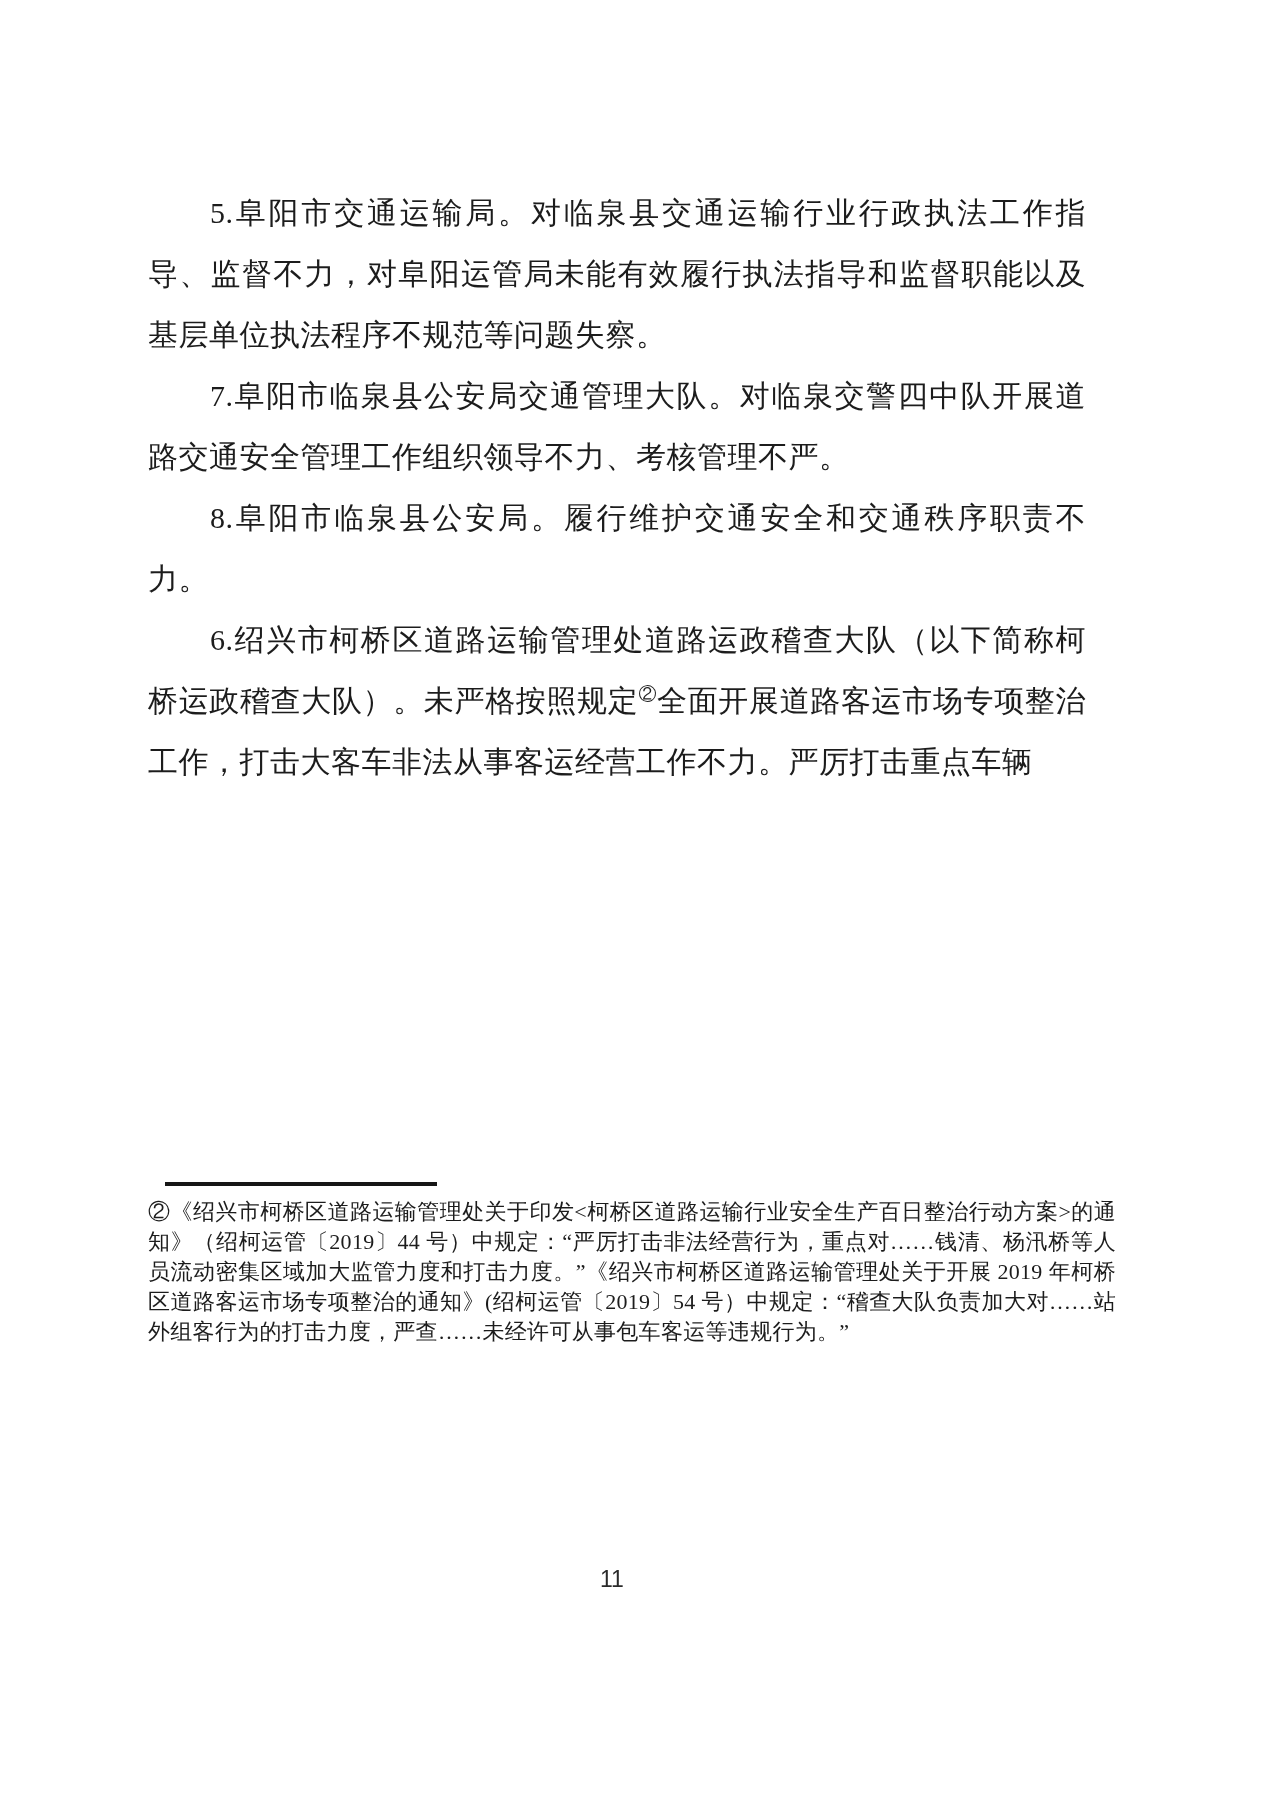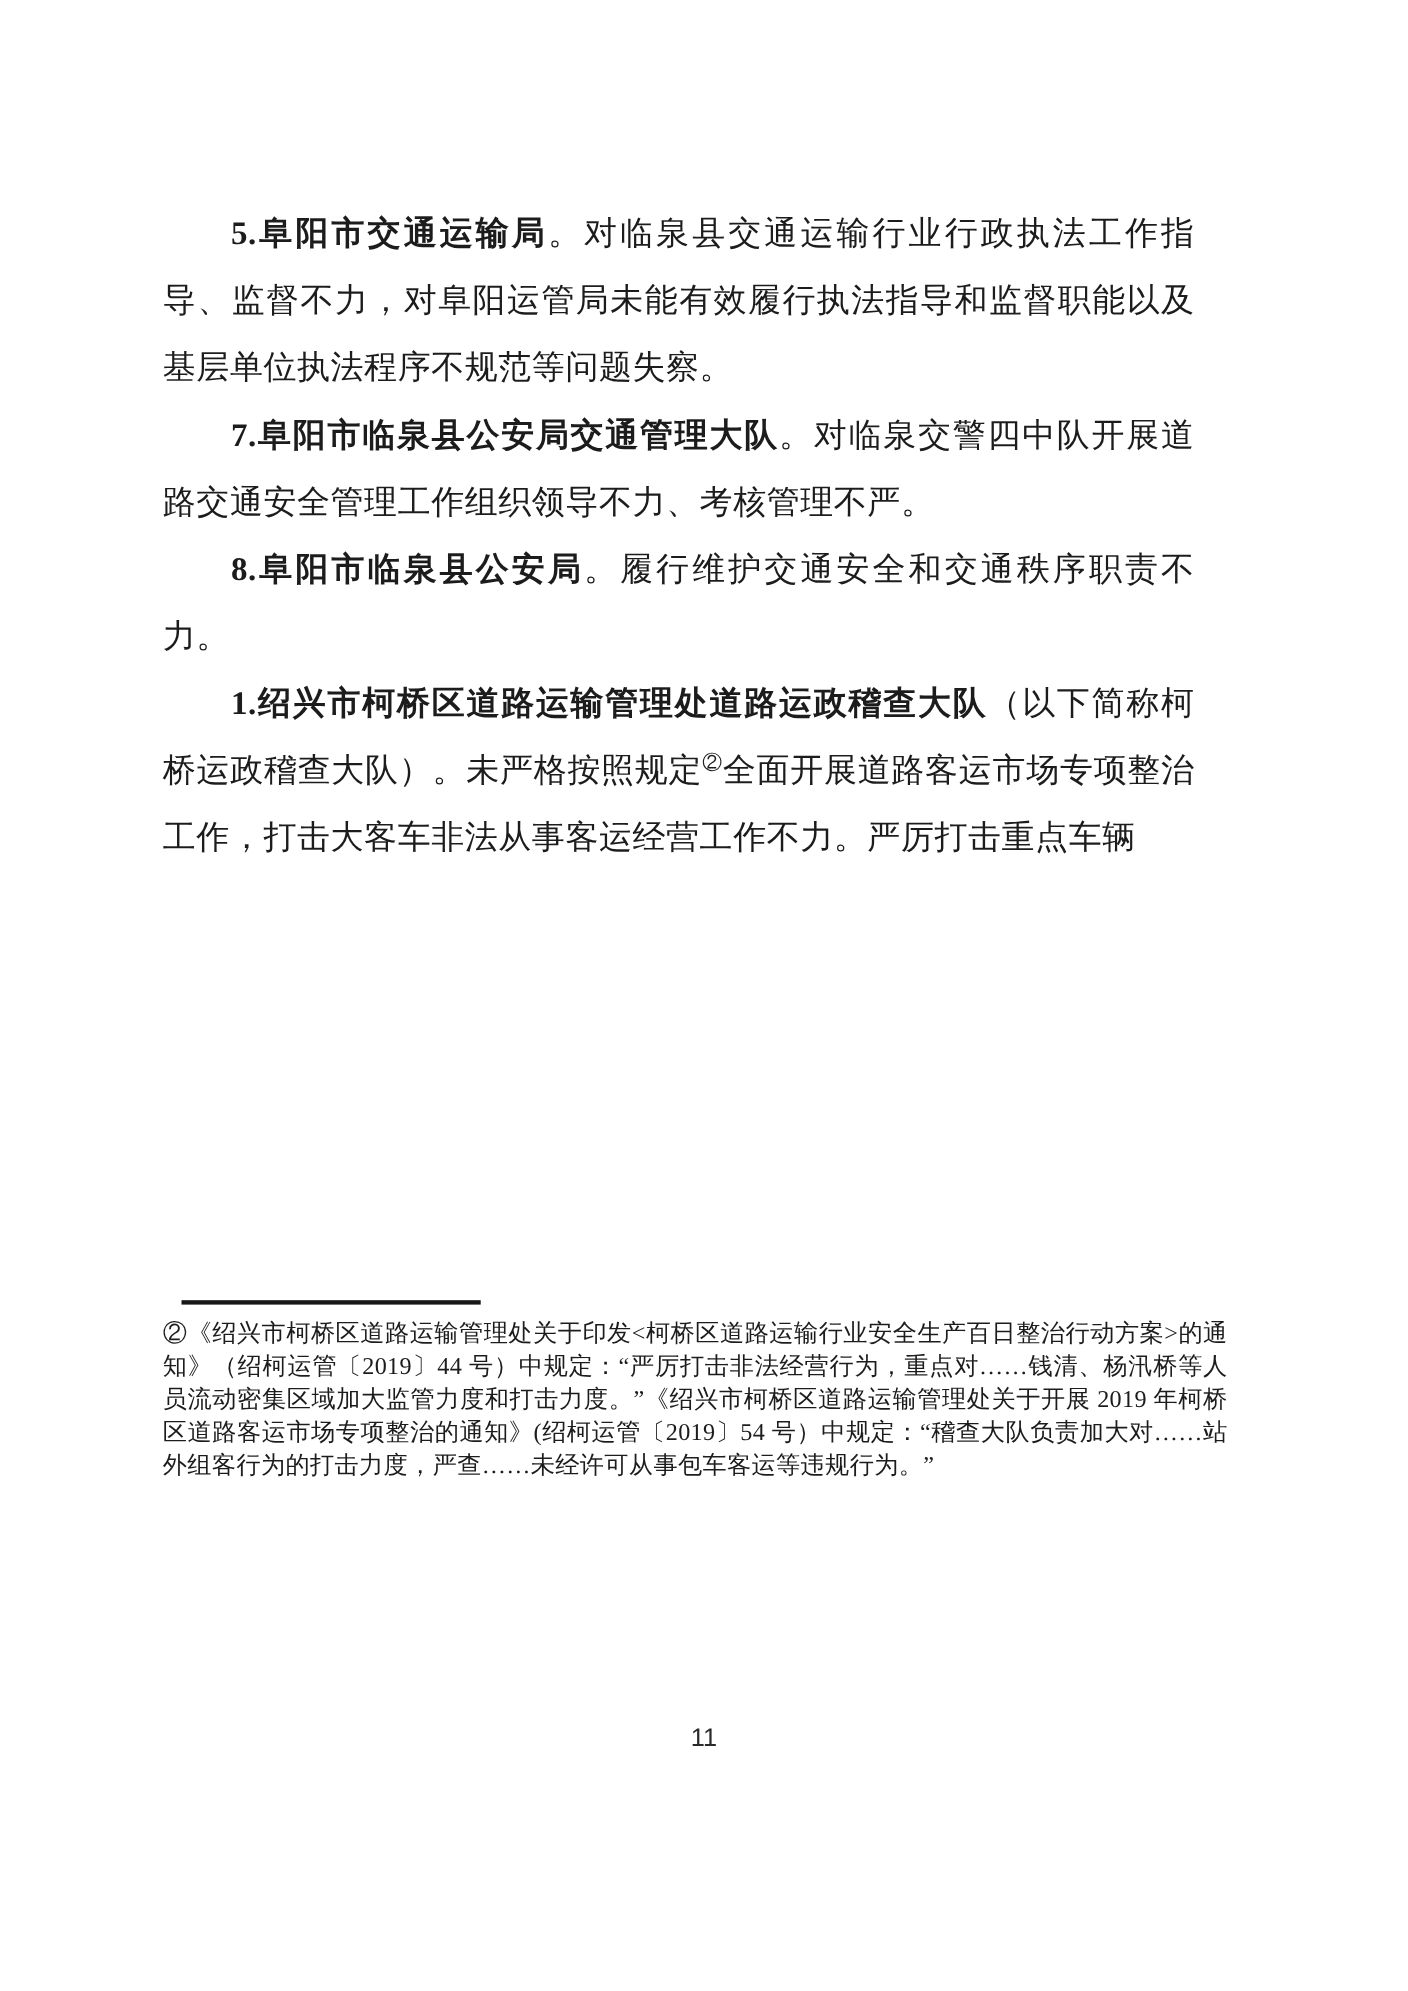--- a/index.html
+++ b/index.html
@@ -24,21 +24,21 @@
     width: 938px;
   }
   .body-text p.para {
     margin: 0;
     font-size: 30px;
     line-height: 61px;
     text-align: justify;
     text-indent: 62px;
     letter-spacing: 0.5px;
   }
-  .bold { font-weight: bold; }
+  .bold { font-weight: normal; }
   .sup {
     font-size: 18px;
     vertical-align: super;
     line-height: 0;
   }
   .footnote-separator {
     position: absolute;
     left: 165px;
     top: 1182px;
     width: 272px;
@@ -56,36 +56,35 @@
     font-size: 22px;
     line-height: 30px;
     text-align: justify;
     letter-spacing: 0.3px;
   }
   .page-number {
     position: absolute;
     left: 600px;
     top: 1566px;
     width: 80px;
-    text-align: center;
     font-size: 23px;
     font-family: "Liberation Sans", "DejaVu Sans", sans-serif;
     color: #2a2a2a;
   }
 </style>
 </head>
 <body>
 
 <div class="page">
 
   <div class="body-text">
       <p class="para"><span class="bold">5.阜阳市交通运输局</span><span>。对临泉县交通运输行业行政执法工作指导、监督不力，对阜阳运管局未能有效履行执法指导和监督职能以及基层单位执法程序不规范等问题失察。</span></p>
       <p class="para"><span class="bold">7.阜阳市临泉县公安局交通管理大队</span><span>。对临泉交警四中队开展道路交通安全管理工作组织领导不力、考核管理不严。</span></p>
       <p class="para"><span class="bold">8.阜阳市临泉县公安局</span><span>。履行维护交通安全和交通秩序职责不力。</span></p>
-      <p class="para"><span class="bold">1.绍兴市柯桥区道路运输管理处道路运政稽查大队</span><span>（以下简称柯桥运政稽查大队）。未严格按照规定</span><span class="sup">②</span><span>全面开展道路客运市场专项整治工作，打击大客车非法从事客运经营工作不力。严厉打击重点车辆</span></p>
+      <p class="para"><span class="bold">6.绍兴市柯桥区道路运输管理处道路运政稽查大队</span><span>（以下简称柯桥运政稽查大队）。未严格按照规定</span><span class="sup">②</span><span>全面开展道路客运市场专项整治工作，打击大客车非法从事客运经营工作不力。严厉打击重点车辆</span></p>
     </div>
 
   <div class="footnote-separator"></div>
 
   <div class="footnotes">
       <p class="fn-para"><span>②《绍兴市柯桥区道路运输管理处关于印发&lt;柯桥区道路运输行业安全生产百日整治行动方案&gt;的通知》（绍柯运管〔2019〕44 号）中规定：“严厉打击非法经营行为，重点对……钱清、杨汛桥等人员流动密集区域加大监管力度和打击力度。”《绍兴市柯桥区道路运输管理处关于开展 2019 年柯桥区道路客运市场专项整治的通知》(绍柯运管〔2019〕54 号）中规定：“稽查大队负责加大对……站外组客行为的打击力度，严查……未经许可从事包车客运等违规行为。”</span></p>
     </div>
 
   <div class="page-number">11</div>
 

